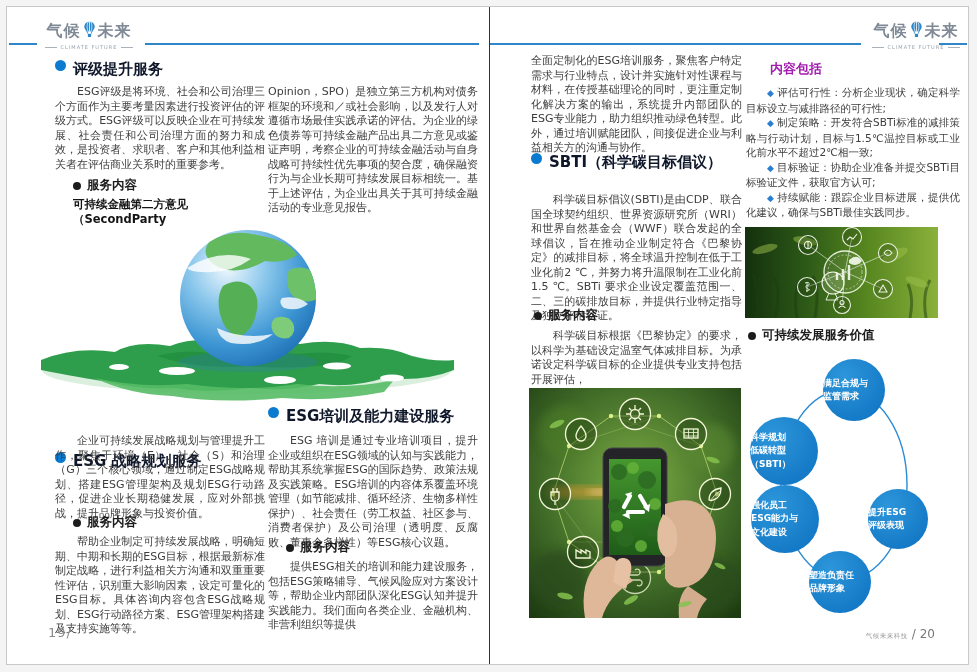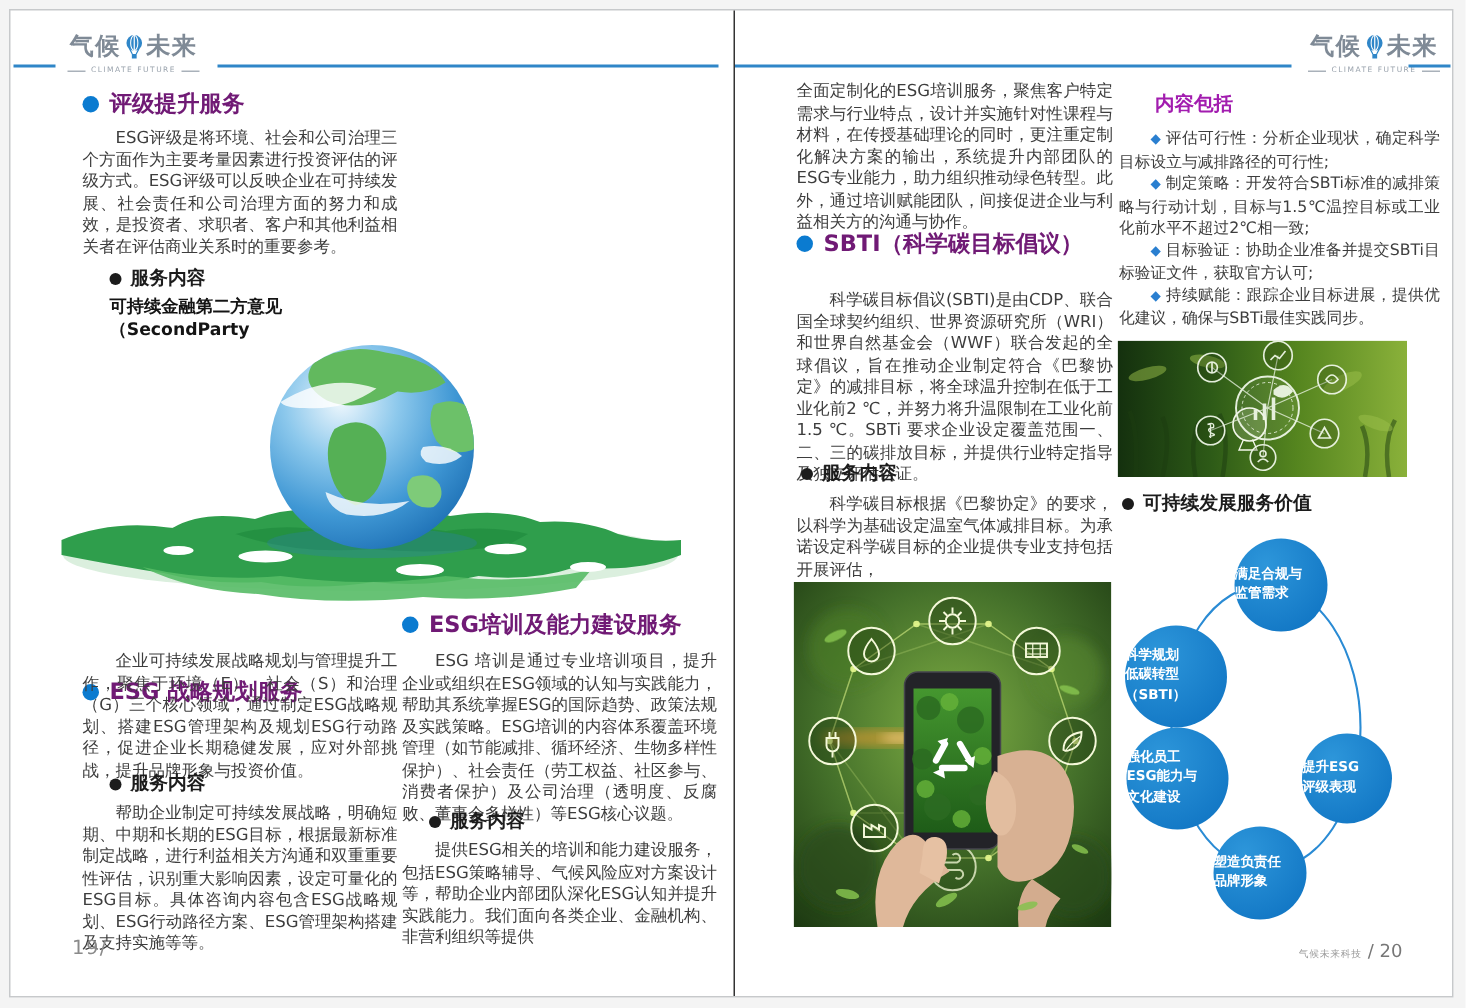--- a/index.html
+++ b/index.html
@@ -9,29 +9,29 @@
     font-family:"DejaVu Sans","Liberation Sans",sans-serif;
   }
   .spread{position:absolute;left:6px;top:6px;width:963px;height:659px;background:#fff;border:1px solid #c7c9cb;box-sizing:border-box;}
   .page{position:absolute;top:0;height:100%;}
   .page-left{left:0;width:482px;}
   .page-right{left:482px;width:479px;border-left:1.5px solid #333;}
 
   
   .hline{position:absolute;height:2px;background:#2f86c8;top:36px;}
   .logo{position:absolute;top:14px;width:104px;text-align:center;}
-  .logo-row{display:flex;align-items:center;justify-content:center;gap:2px;}
+  .logo-row{display:flex;align-items:flex-start;justify-content:center;gap:2px;}
   .logo-zh{font-size:16px;font-weight:bold;color:#7f8a96;letter-spacing:1px;white-space:nowrap;}
   .logo-sub{display:flex;align-items:center;justify-content:center;gap:4px;margin-top:2px;}
   .logo-sub span{font-size:5px;color:#9aa3ad;letter-spacing:1px;white-space:nowrap;}
   .logo-sub i{display:block;width:12px;height:1px;background:#a9b1ba;}
 
   
   .abs{position:absolute;}
-  .sec-h{display:flex;align-items:center;gap:7px;color:#701a75;font-size:15px;font-weight:bold;white-space:nowrap;}
+  .sec-h{display:flex;gap:7px;color:#0f172a;font-size:15px;font-weight:bold;white-space:nowrap;}
   .sec-h .dot{width:11px;height:11px;border-radius:50%;background:#0b7bd0;flex:0 0 auto;}
   .sub-h{display:flex;align-items:center;gap:6px;color:#1c1c1c;font-size:12.5px;font-weight:bold;white-space:nowrap;}
   .sub-h .dot{width:8px;height:8px;border-radius:50%;background:#1c1c1c;flex:0 0 auto;}
   .body-p{font-size:11px;line-height:14.5px;color:#3d3d3d;text-align:justify;margin:0;}
   .indent{text-indent:2em;}
   .svc-bold{font-size:11.5px;font-weight:bold;color:#141414;}
   .bold-h{font-size:13px;font-weight:bold;color:#a21caf;}
   .item{font-size:10.5px;line-height:14.5px;color:#3d3d3d;text-align:justify;margin:0;text-indent:2em;}
   .diamond{color:#2a7fd0;font-size:9px;margin-right:3px;}
   .footer-left{font-size:13px;color:#8a8a8a;letter-spacing:1px;}
@@ -78,20 +78,21 @@
       <span class="dot"></span>
       <span>评级提升服务</span>
     </div>
     <p class="abs body-p indent" style="left:48px;top:78px;width:210px;">ESG评级是将环境、社会和公司治理三个方面作为主要考量因素进行投资评估的评级方式。ESG评级可以反映企业在可持续发展、社会责任和公司治理方面的努力和成效，是投资者、求职者、客户和其他利益相关者在评估商业关系时的重要参考。</p>
     <div class="abs sub-h" style="left:66px;top:170px;">
       <span class="dot"></span>
       <span>服务内容</span>
     </div>
     <div class="abs svc-bold" style="left:66px;top:190px;width:200px;">可持续金融第二方意见（SecondParty</div>
 
+    <p class="abs body-p" style="left:261px;top:78px;width:210px;">Opinion，SPO）是独立第三方机构对债务框架的环境和／或社会影响，以及发行人对遵循市场最佳实践承诺的评估。为企业的绿色债券等可持续金融产品出具二方意见或鉴证声明，考察企业的可持续金融活动与自身战略可持续性优先事项的契合度，确保融资行为与企业长期可持续发展目标相统一。基于上述评估，为企业出具关于其可持续金融活动的专业意见报告。</p>
 
     <div class="photo" style="left:30px;top:203px;width:422px;height:196px;">
       <svg width="422" height="196" viewBox="0 0 422 196">
         <defs>
           <radialGradient id="g1" cx="35%" cy="28%" r="80%">
             <stop offset="0" stop-color="#eef7fd"></stop>
               <stop offset=".35" stop-color="#8cc8ec"></stop>
             <stop offset=".7" stop-color="#3f97d4"></stop>
               <stop offset="1" stop-color="#1d6fb4"></stop>
           </radialGradient>

